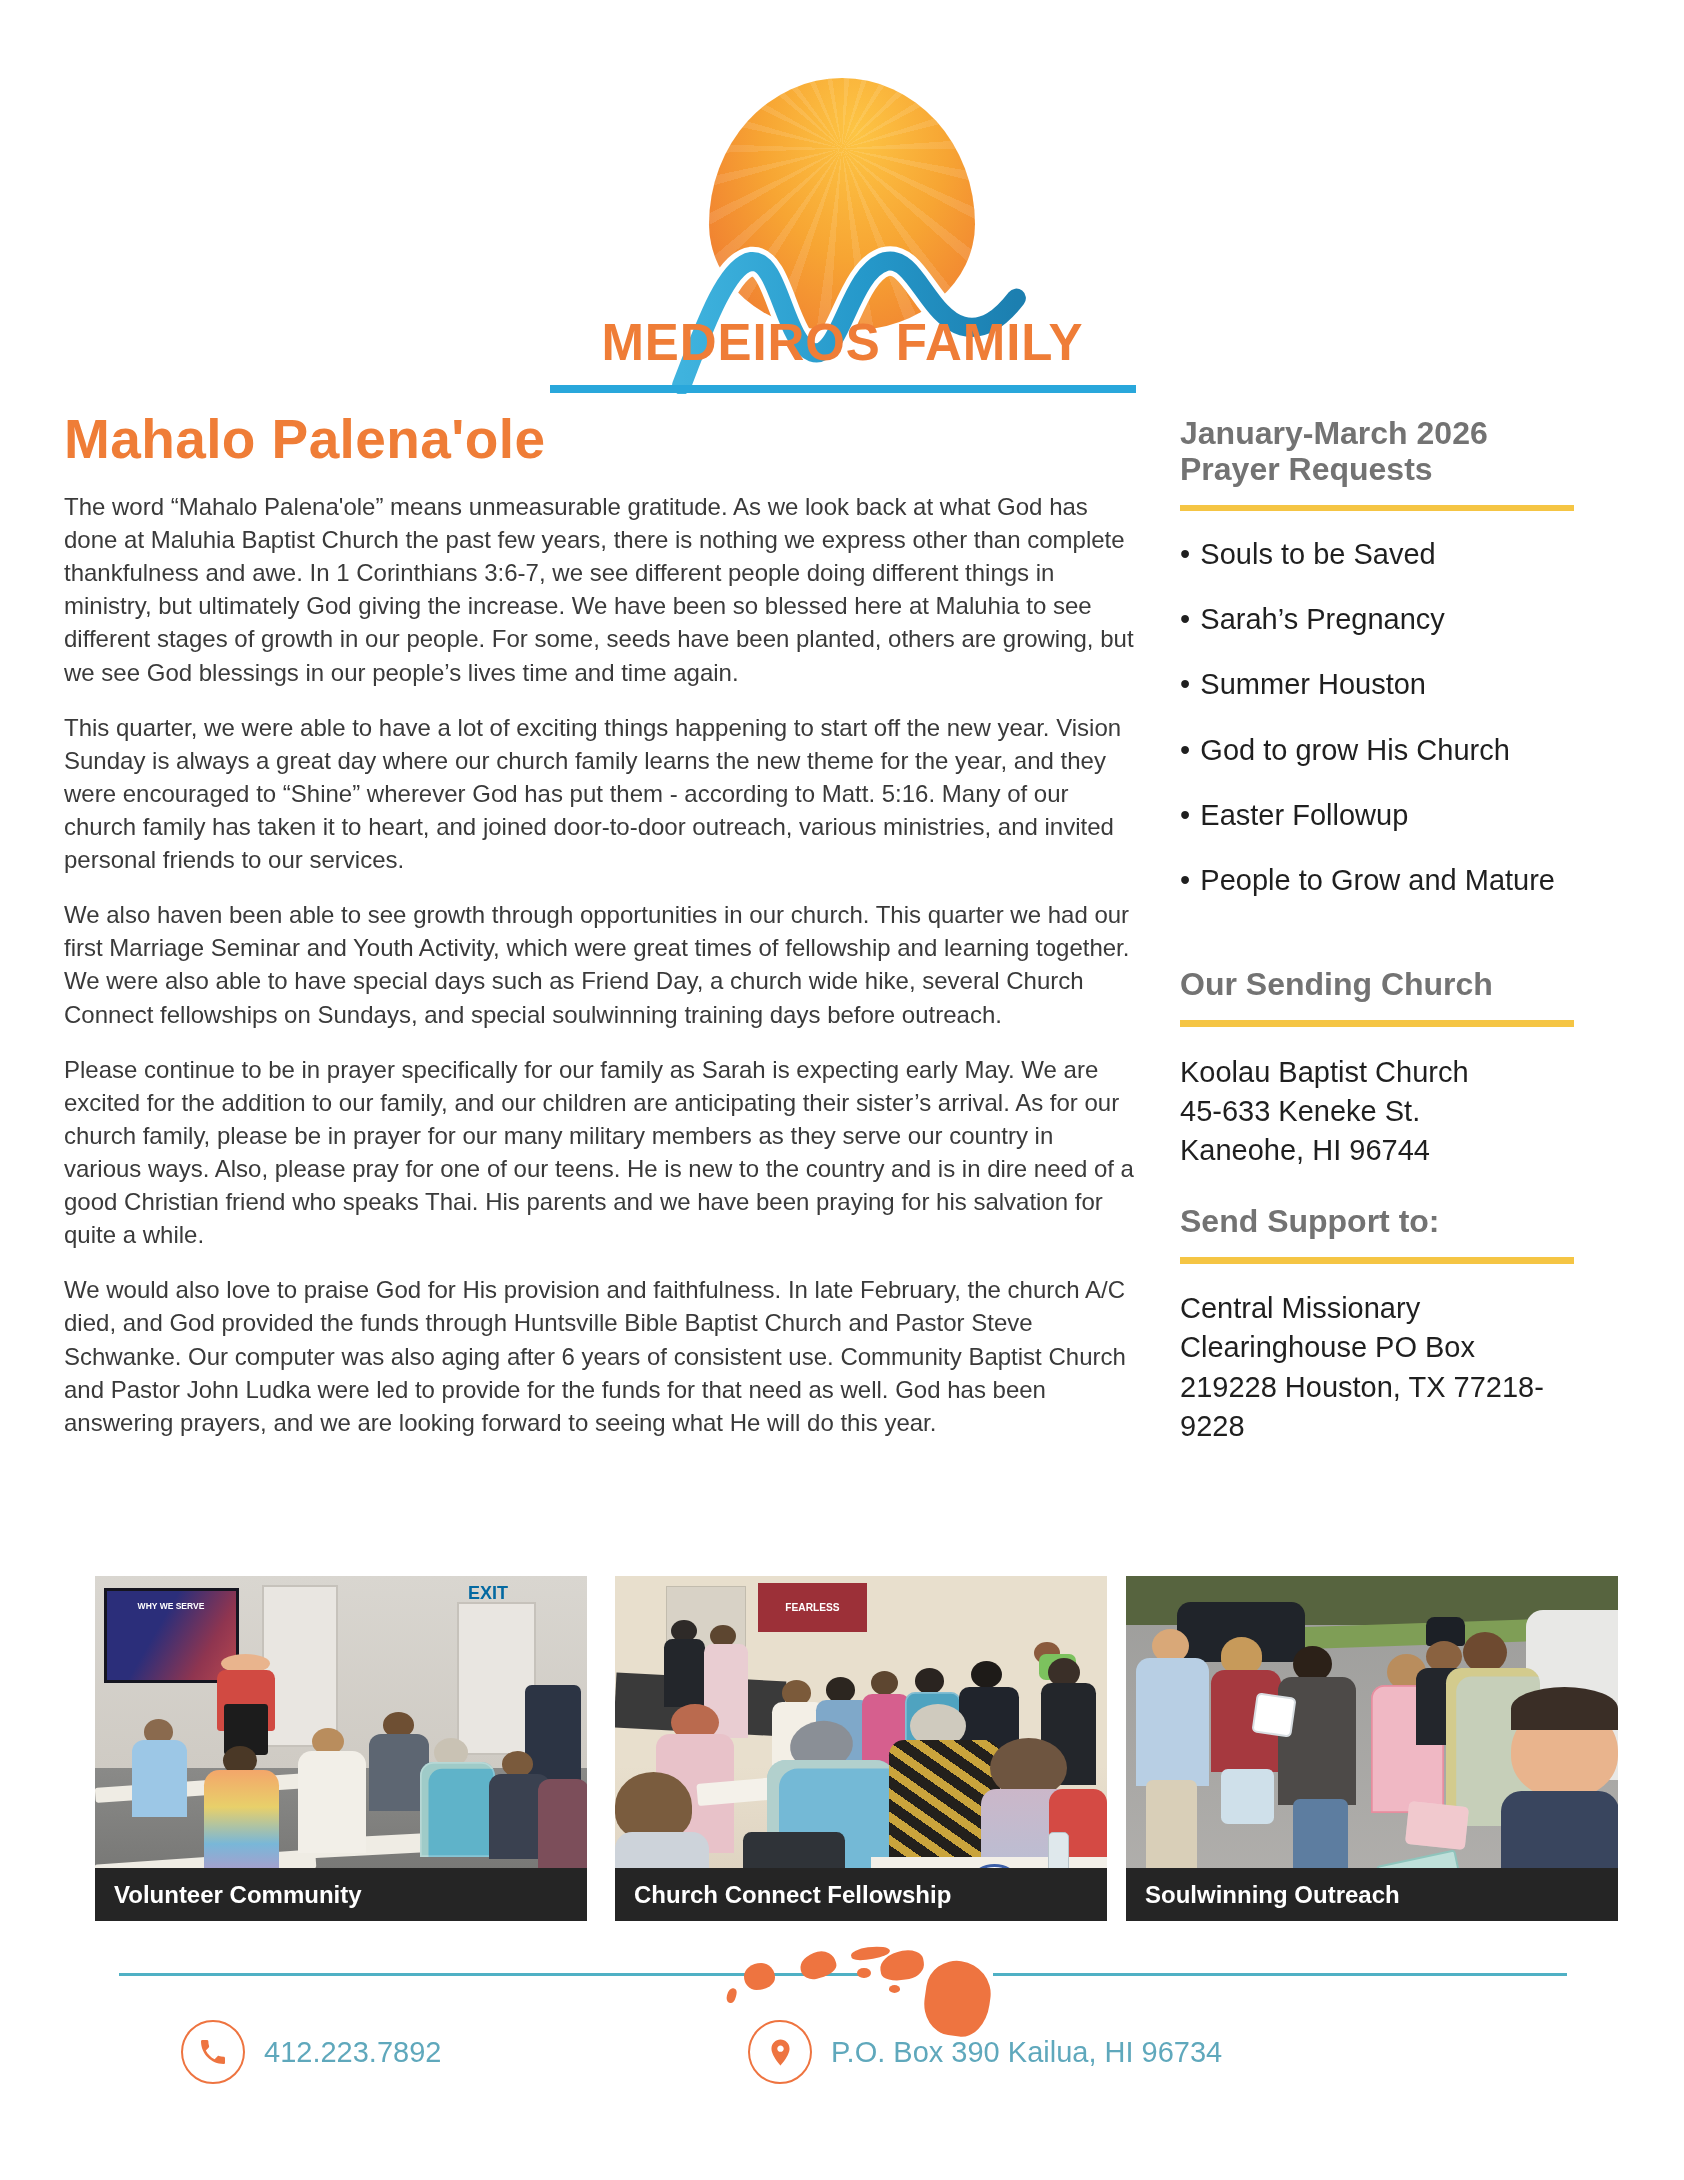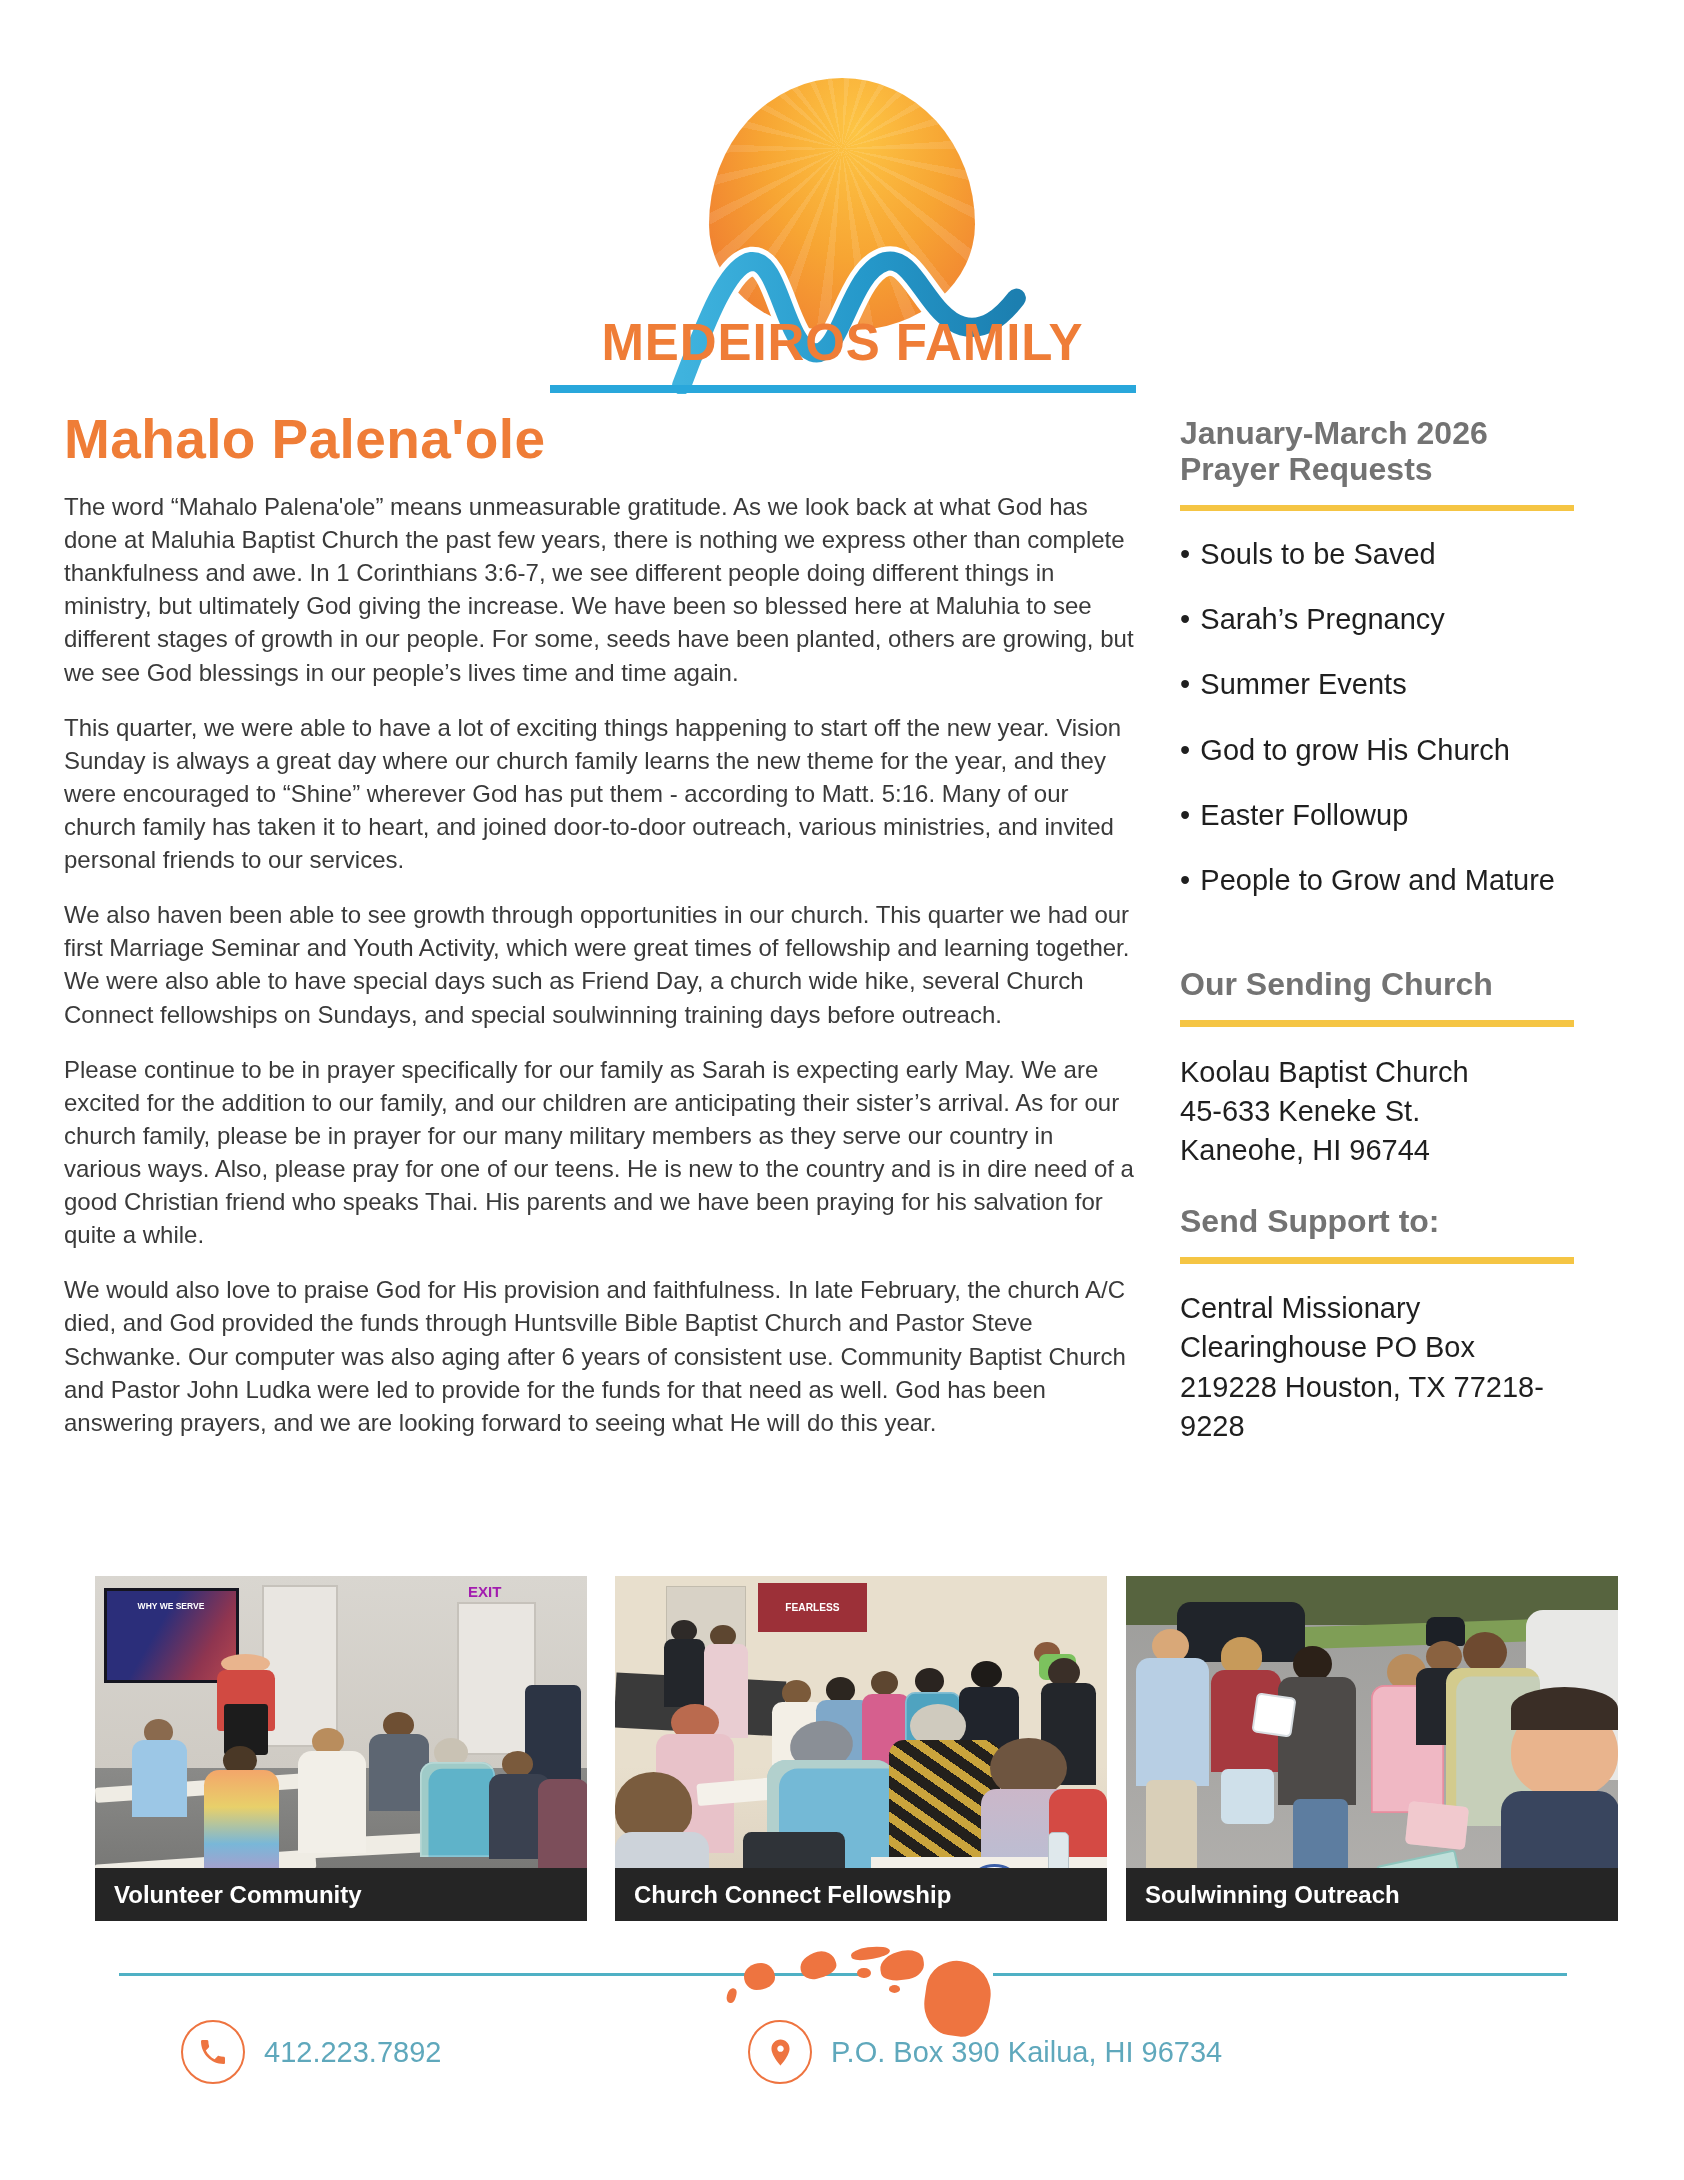--- a/index.html
+++ b/index.html
@@ -83,21 +83,21 @@
 
   <div class="sidebar">
     <div class="sb-head">
       <div>January-March 2026</div>
       <div>Prayer Requests</div>
     </div>
     <div class="yellow-bar"></div>
     <ul class="prayer-list">
       <li><span class="bullet">•</span><span>Souls to be Saved</span></li>
       <li><span class="bullet">•</span><span>Sarah’s Pregnancy</span></li>
-      <li><span class="bullet">•</span><span>Summer Events</span></li>
+      <li><span class="bullet">•</span><span>Summer Houston</span></li>
       <li><span class="bullet">•</span><span>God to grow His Church</span></li>
       <li><span class="bullet">•</span><span>Easter Followup</span></li>
       <li><span class="bullet">•</span><span>People to Grow and Mature</span></li>
     </ul>
 
     <div class="sb-gap1"></div>
     <div class="sb-head">Our Sending Church</div>
     <div class="yellow-bar"></div>
     <div class="addr">
       <div>Koolau Baptist Church</div>
@@ -113,21 +113,21 @@
 
   <div class="photo" style="left:95px;">
     <div class="shape" style="left:0;top:0;width:492px;height:192px;background:linear-gradient(#d9d6d0,#cfcbc4);"></div>
     <div class="shape" style="left:0;top:192px;width:492px;height:153px;background:linear-gradient(#8a8a88,#6f6f6d);"></div>
     <div class="shape" style="left:8.5px;top:12px;width:135px;height:95px;background:linear-gradient(120deg,#2b2e7a 40%,#8f3550 75%,#b8474f);border:3.4px solid #151520;
          color:#fff;font-size:8.5px;font-weight:700;text-align:center;padding-top:10.2px;box-sizing:border-box;">
       <span>WHY WE SERVE</span>
     </div>
     <div class="shape" style="left:167px;top:8.5px;width:72px;height:158px;background:#e9e6e1;border:2.6px solid #c6c2bb;"></div>
     <div class="shape" style="left:362px;top:25.6px;width:75px;height:149px;background:#e9e6e1;border:2.6px solid #c6c2bb;"></div>
-    <div class="shape" style="left:373px;top:6.8px;width:51px;height:15.3px;color:#a21caf;font-size:15px;font-weight:700;">
+    <div class="shape" style="left:373px;top:6.8px;width:51px;height:15.3px;color:#0369a1;font-size:18px;font-weight:700;">
       <span>EXIT</span>
     </div>
     <div class="shape" style="left:430px;top:109px;width:56px;height:111px;background:#2c3444;border-radius:6.8px;"></div>
     <div class="shape" style="left:126px;top:78px;width:49px;height:19px;background:#e9b48d;border-radius:50%;"></div>
     <div class="shape" style="left:122px;top:94px;width:58px;height:61px;background:#d14a42;border-radius:8.5px 8.5px 3.4px 3.4px;"></div>
     <div class="shape" style="left:129px;top:128px;width:44px;height:51px;background:#1c1c1c;border-radius:3.4px;"></div>
     <div class="shape" style="left:0px;top:203px;width:256px;height:15.3px;background:#efece4;border-radius:2.6px;transform:rotate(-4deg);"></div>
     <div class="shape" style="left:213px;top:256px;width:281px;height:19px;background:#efece4;border-radius:2.6px;transform:rotate(-3deg);"></div>
     <div class="shape" style="left:0px;top:281px;width:221px;height:19px;background:#efece4;border-radius:2.6px;transform:rotate(-4deg);"></div>
     <div class="shape" style="left:49px;top:143px;width:29px;height:25.6px;background:#8a6a4e;border-radius:50%;"></div>

